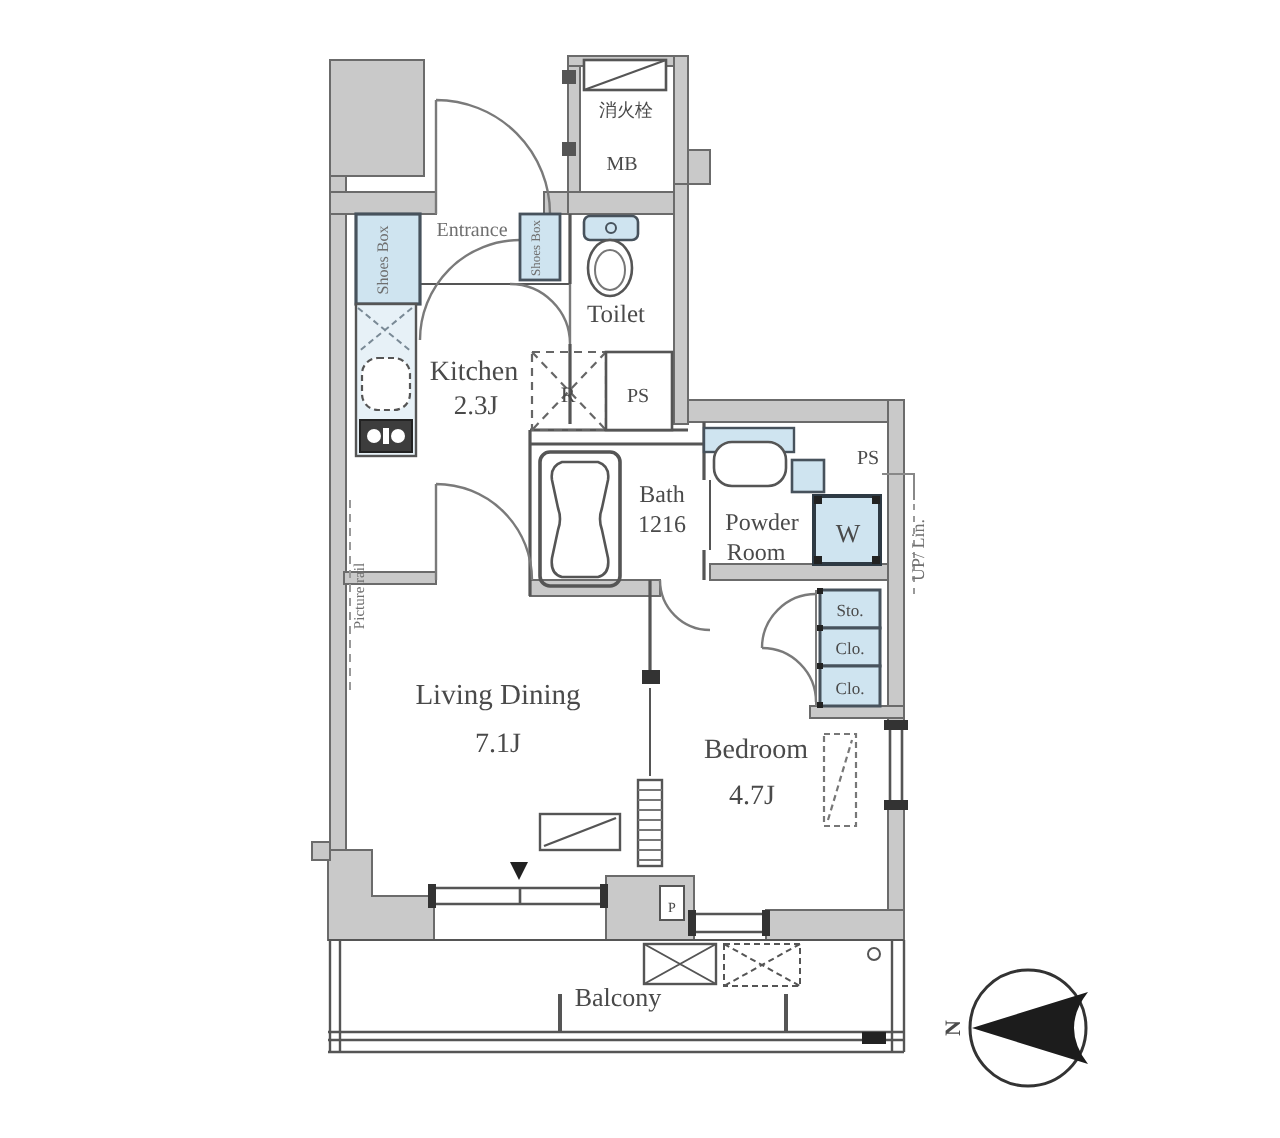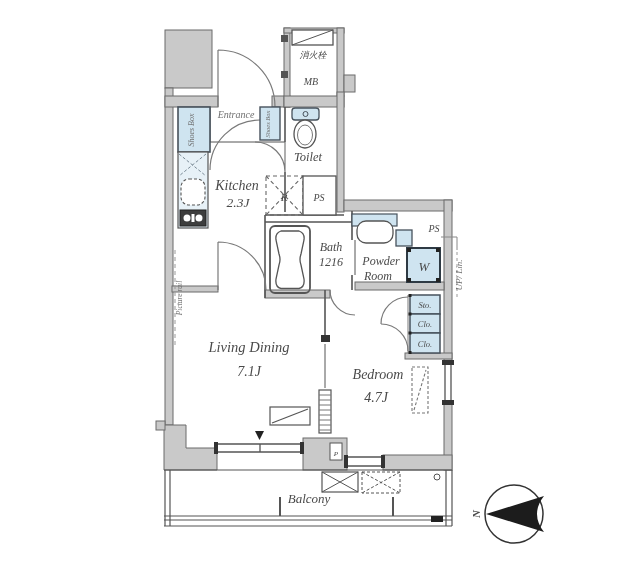--- a/index.html
+++ b/index.html
@@ -1,17 +1,17 @@
 <!DOCTYPE html>
 <html><head>
 <meta charset="utf-8">
 <style>
   html,body{margin:0;padding:0;background:#ffffff;}
   .stage{width:592px;height:569px;position:relative;background:#ffffff;overflow:hidden;
-         font-family:"Liberation Serif","DejaVu Serif",serif;font-style:italic;}
+         font-family:"Liberation Serif","DejaVu Serif",serif;}
   svg text{fill:#4a4a4a;}
   .muted{fill:#6f6f6f;}
 </style>
 </head>
 <body>
 
 <div class="stage">
 <svg width="640" height="569" viewBox="0 0 640 569">
 
   <g fill="#c9c9c9" stroke="#6b6b6b" stroke-width="1">

